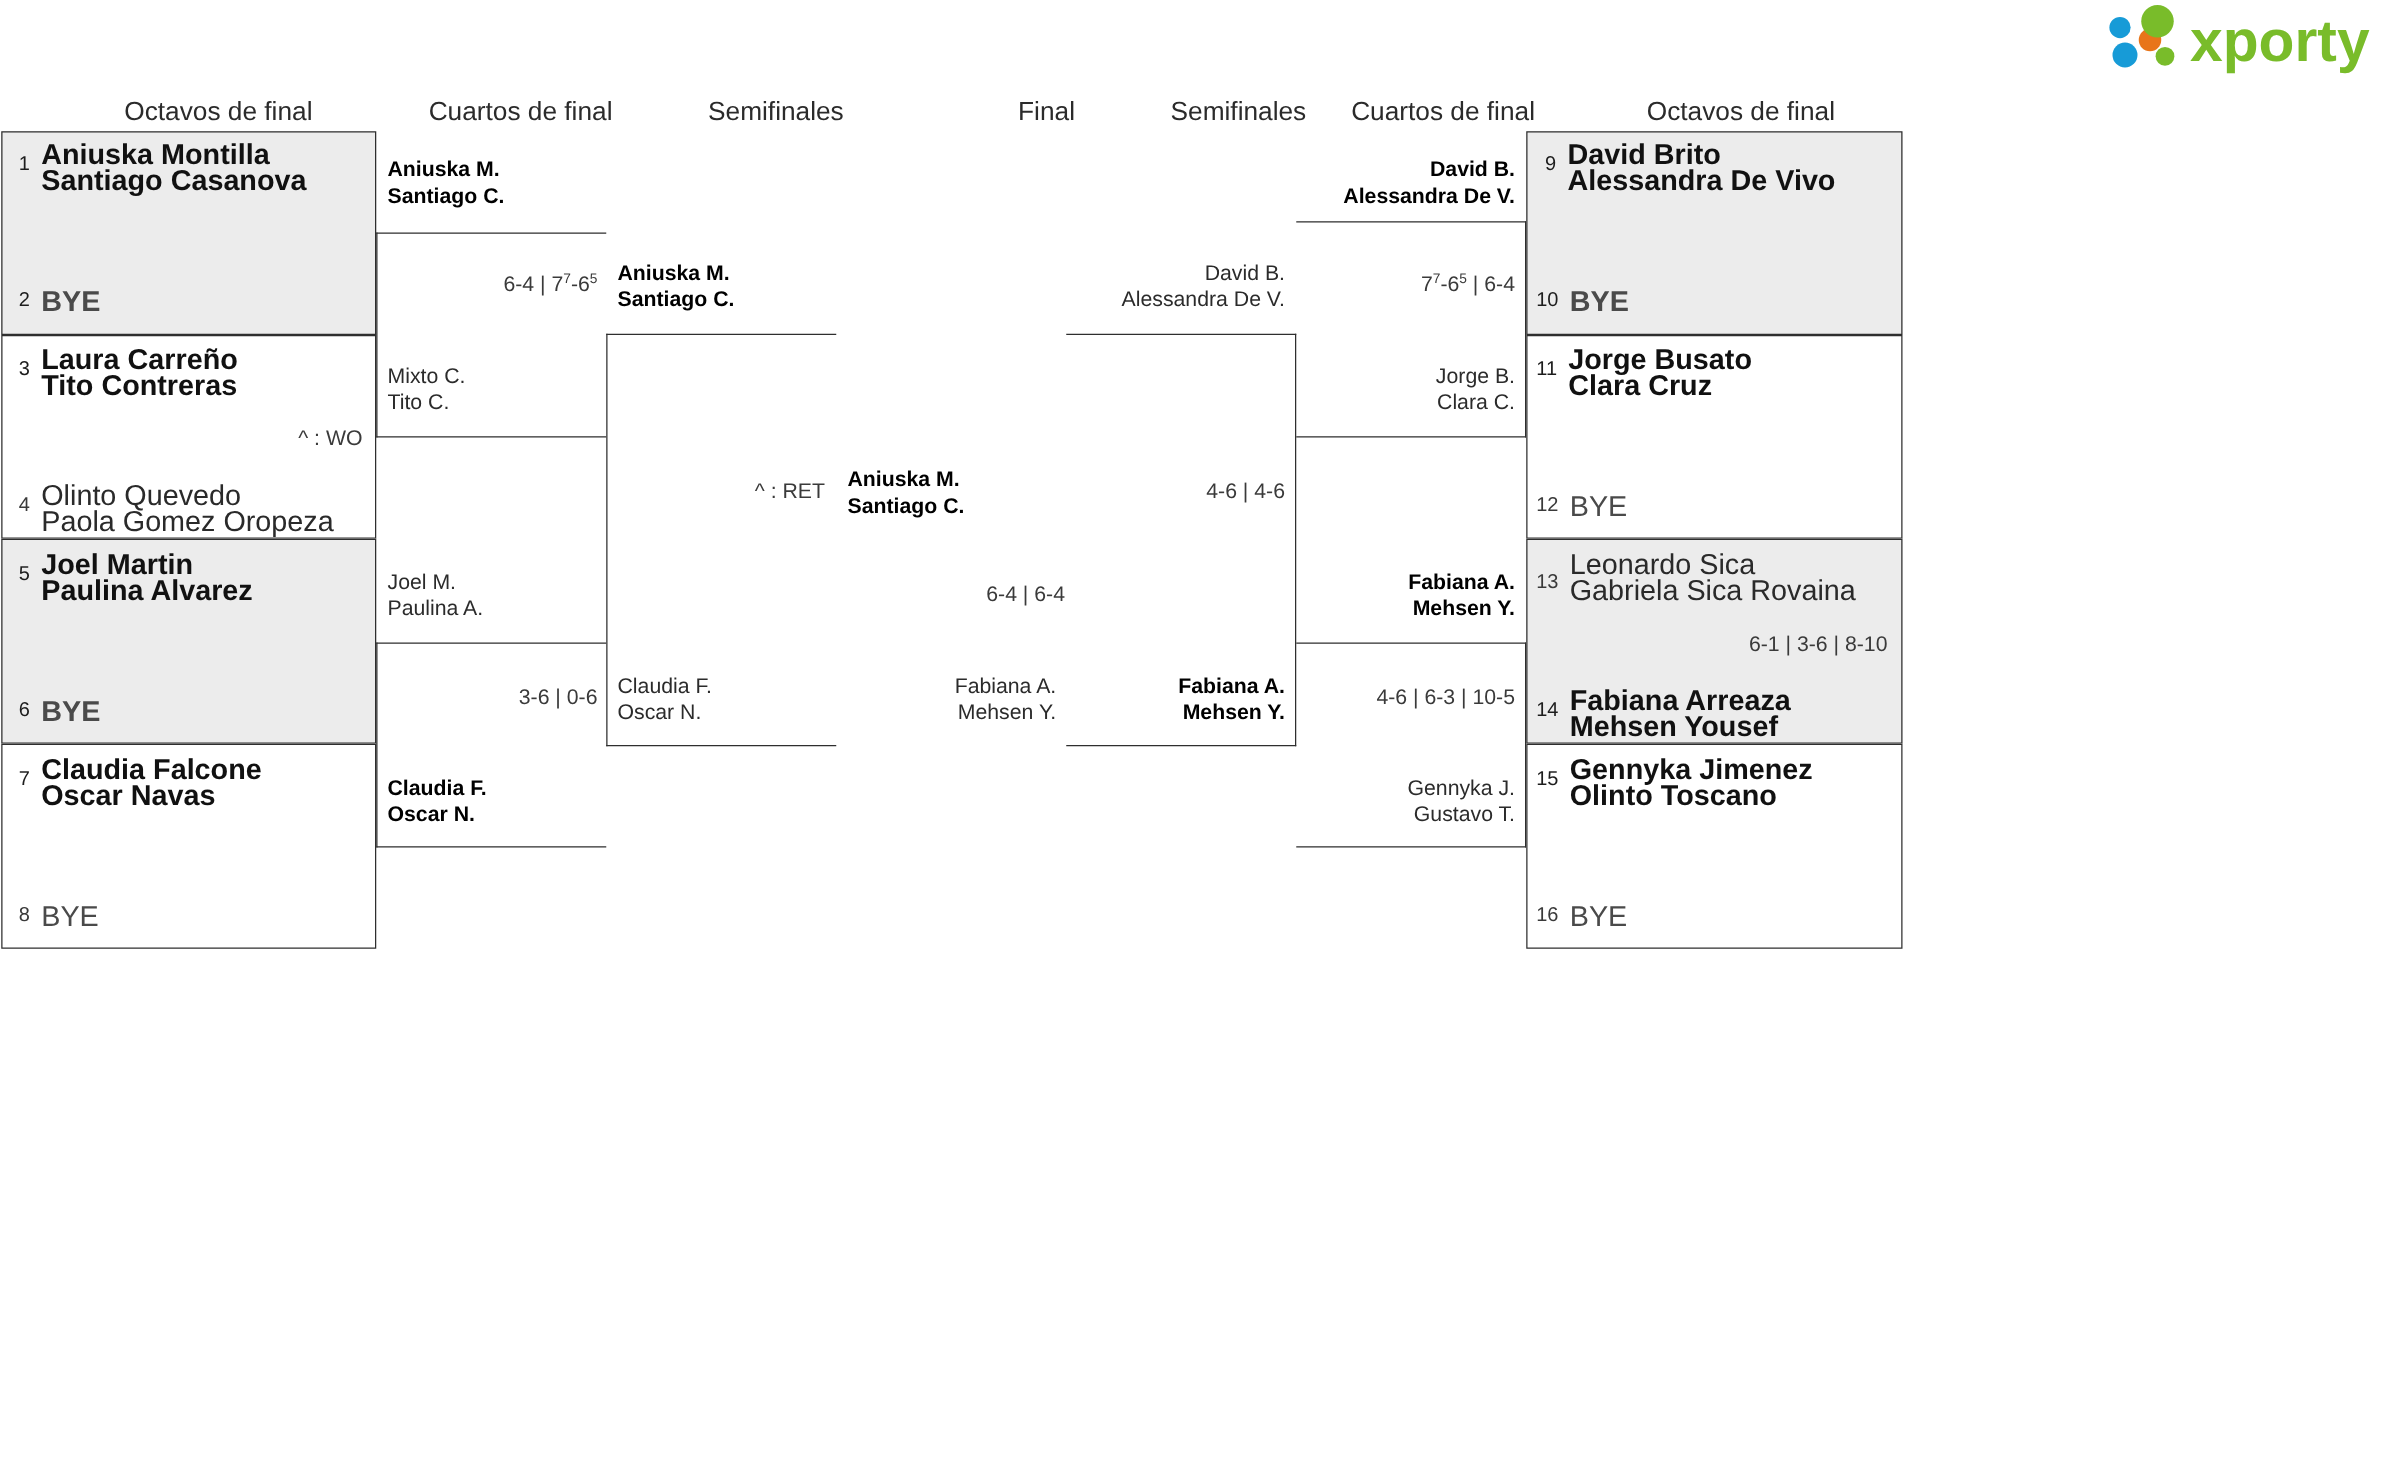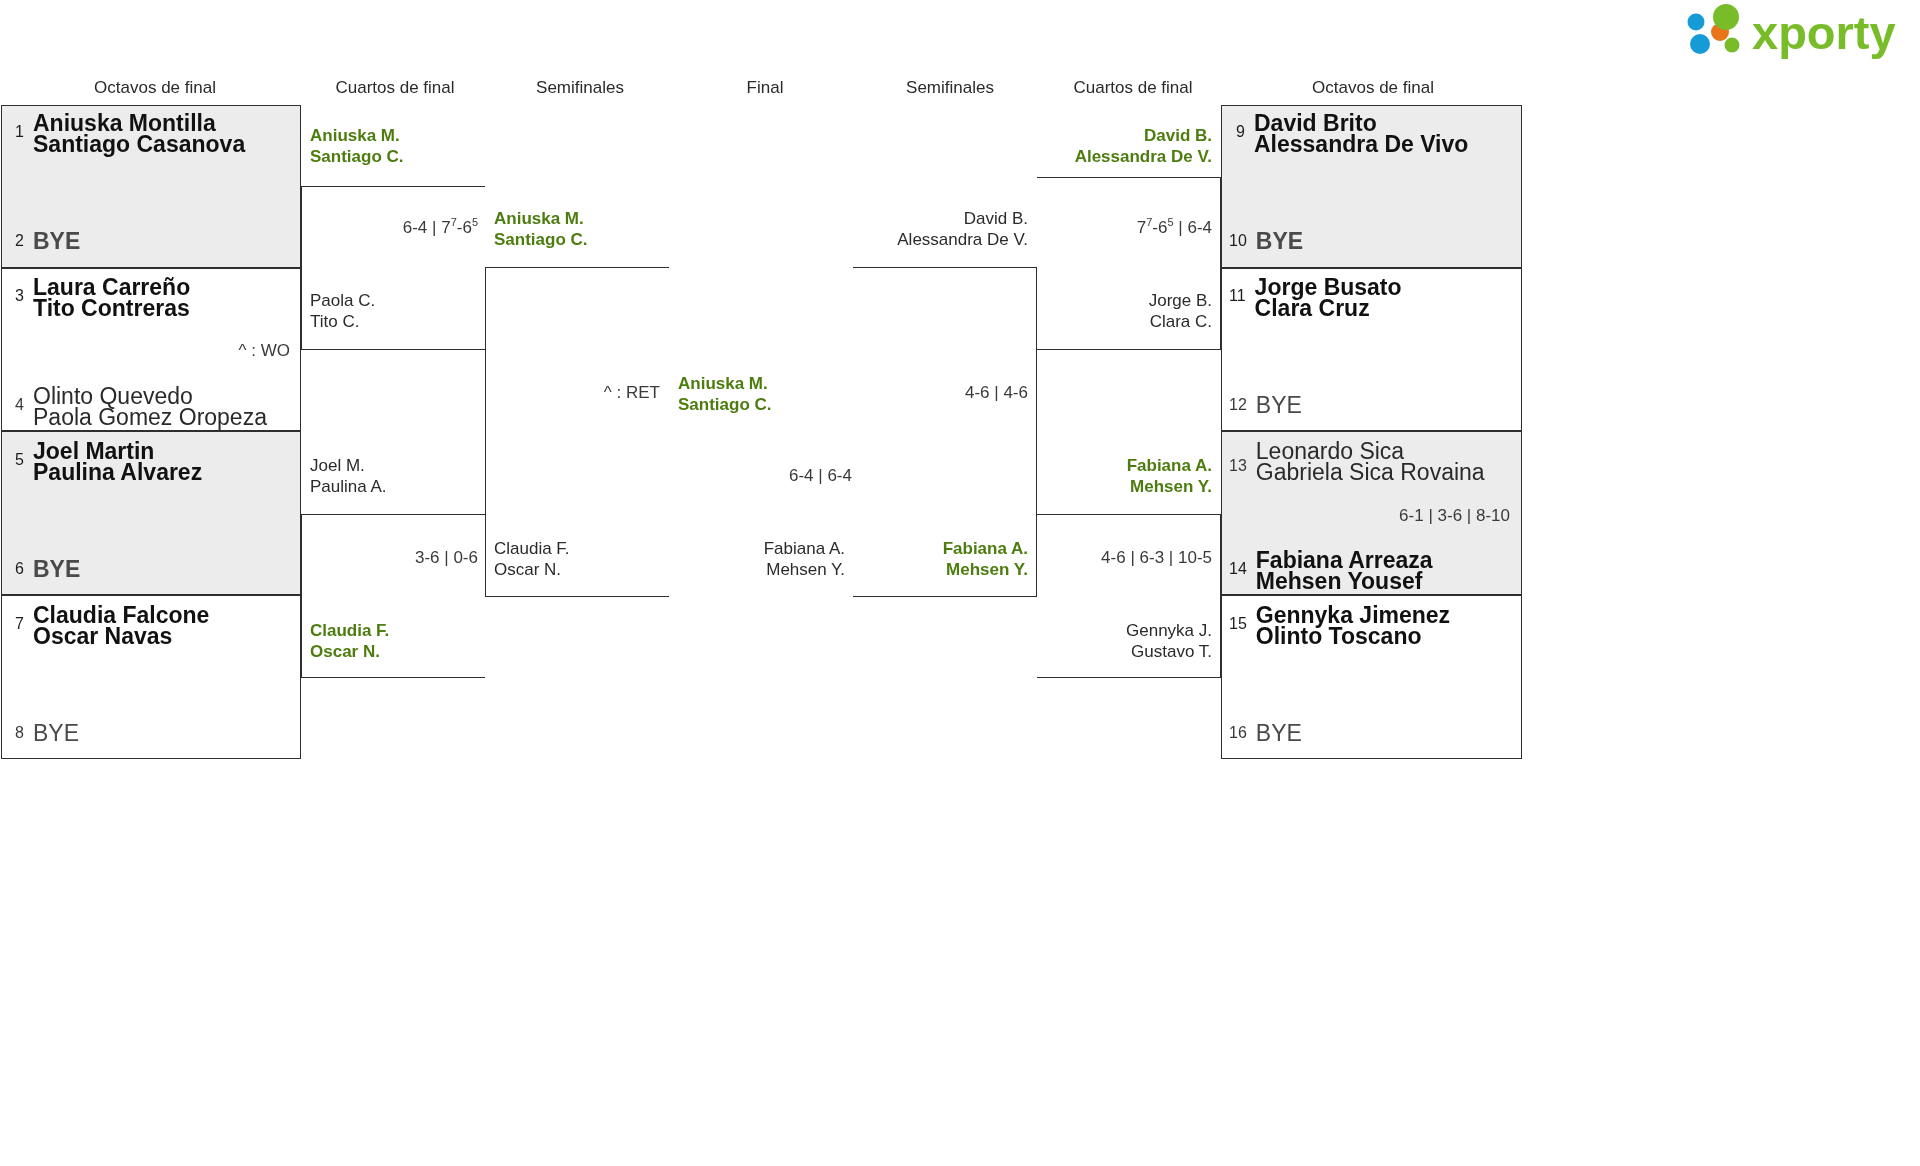--- a/index.html
+++ b/index.html
@@ -28,24 +28,24 @@
 
   .logo {
     position: absolute;
     right: 10px; top: 4px;
     width: 240px; height: 56px;
   }
 
   
   .round-head {
     position: absolute;
-    font-size: 17px;
+    font-size: 21px;
     font-weight: 400;
     color: #2b2b2b;
-    text-align: center;
+    text-align: right;
     white-space: nowrap;
   }
 
   
   .box {
     position: absolute;
     border: 1.6px solid #2e2e2e;
     background: #ffffff;
   }
   .box.shaded { background: #ececec; }
@@ -94,21 +94,21 @@
     position: absolute;
     display: flex;
     flex-direction: column;
     line-height: 21px;
     white-space: nowrap;
     font-size: 17px;
     color: #2b2b2b;
   }
   .adv.r { text-align: right; align-items: flex-end; }
   .adv.l { text-align: left;  align-items: flex-start; }
-  .adv.win { font-weight: 700; color: #4d7c0f; }
+  .adv.win { font-weight: 700; color: #000000; }
 
   
   .score {
     position: absolute;
     font-size: 17px;
     color: #3a3a3a;
     white-space: nowrap;
     line-height: 20px;
   }
   .score sup { font-size: 11px; vertical-align: super; line-height: 0; }
@@ -205,21 +205,21 @@
   </div>
 
   <div class="conn left" style="left:301px; top:186px; width:184px; height:164px;"></div>
   <div class="conn left" style="left:301px; top:514px; width:184px; height:164px;"></div>
 
   <div class="adv l win" style="left:310px; top:125px;">
     <span>Aniuska M.</span>
     <span>Santiago C.</span>
   </div>
   <div class="adv l" style="left:310px; top:290px;">
-    <span>Paola C.</span>
+    <span>Mixto C.</span>
     <span>Tito C.</span>
   </div>
   <div class="score c" style="left:310px; top:218px; width:168px;">
     <span>6-4 | 7<sup>7</sup>-6<sup>5</sup></span>
   </div>
 
   <div class="adv l" style="left:310px; top:455px;">
     <span>Joel M.</span>
     <span>Paulina A.</span>
   </div>

